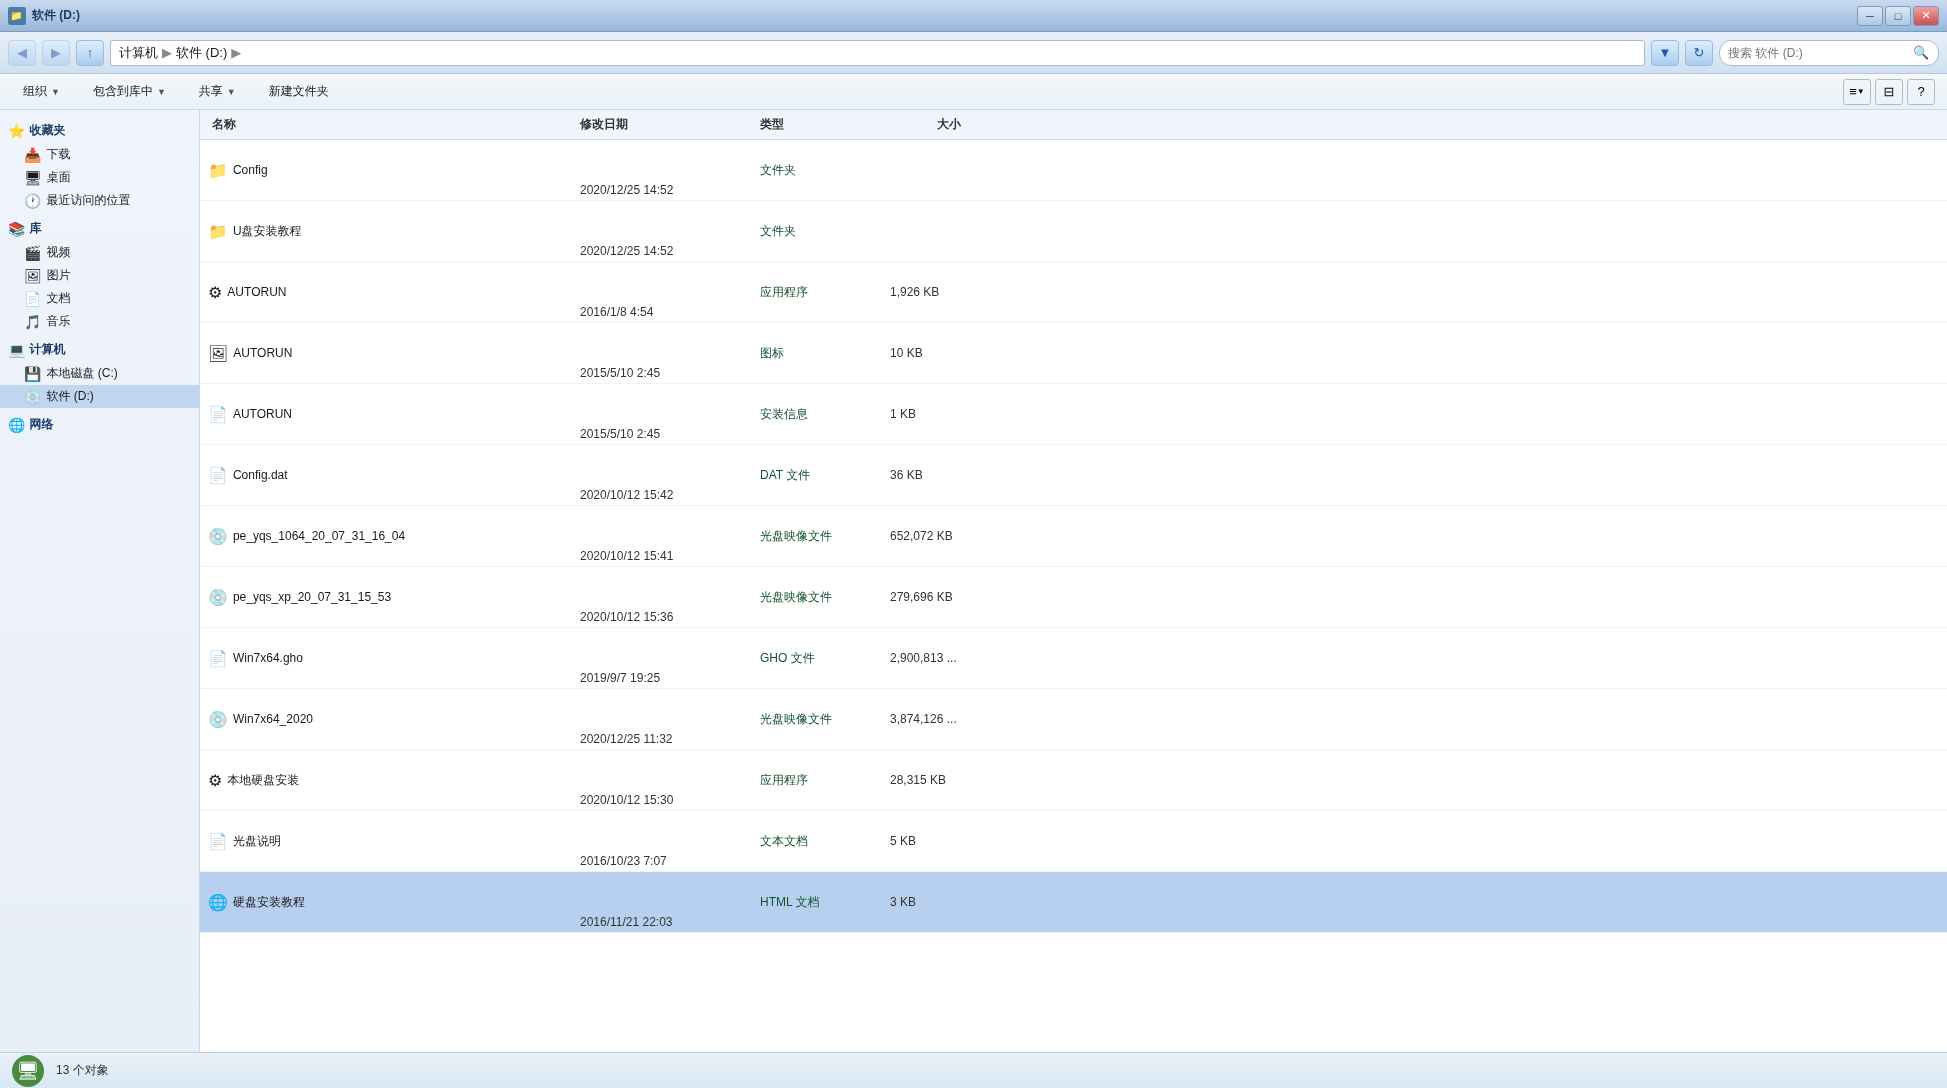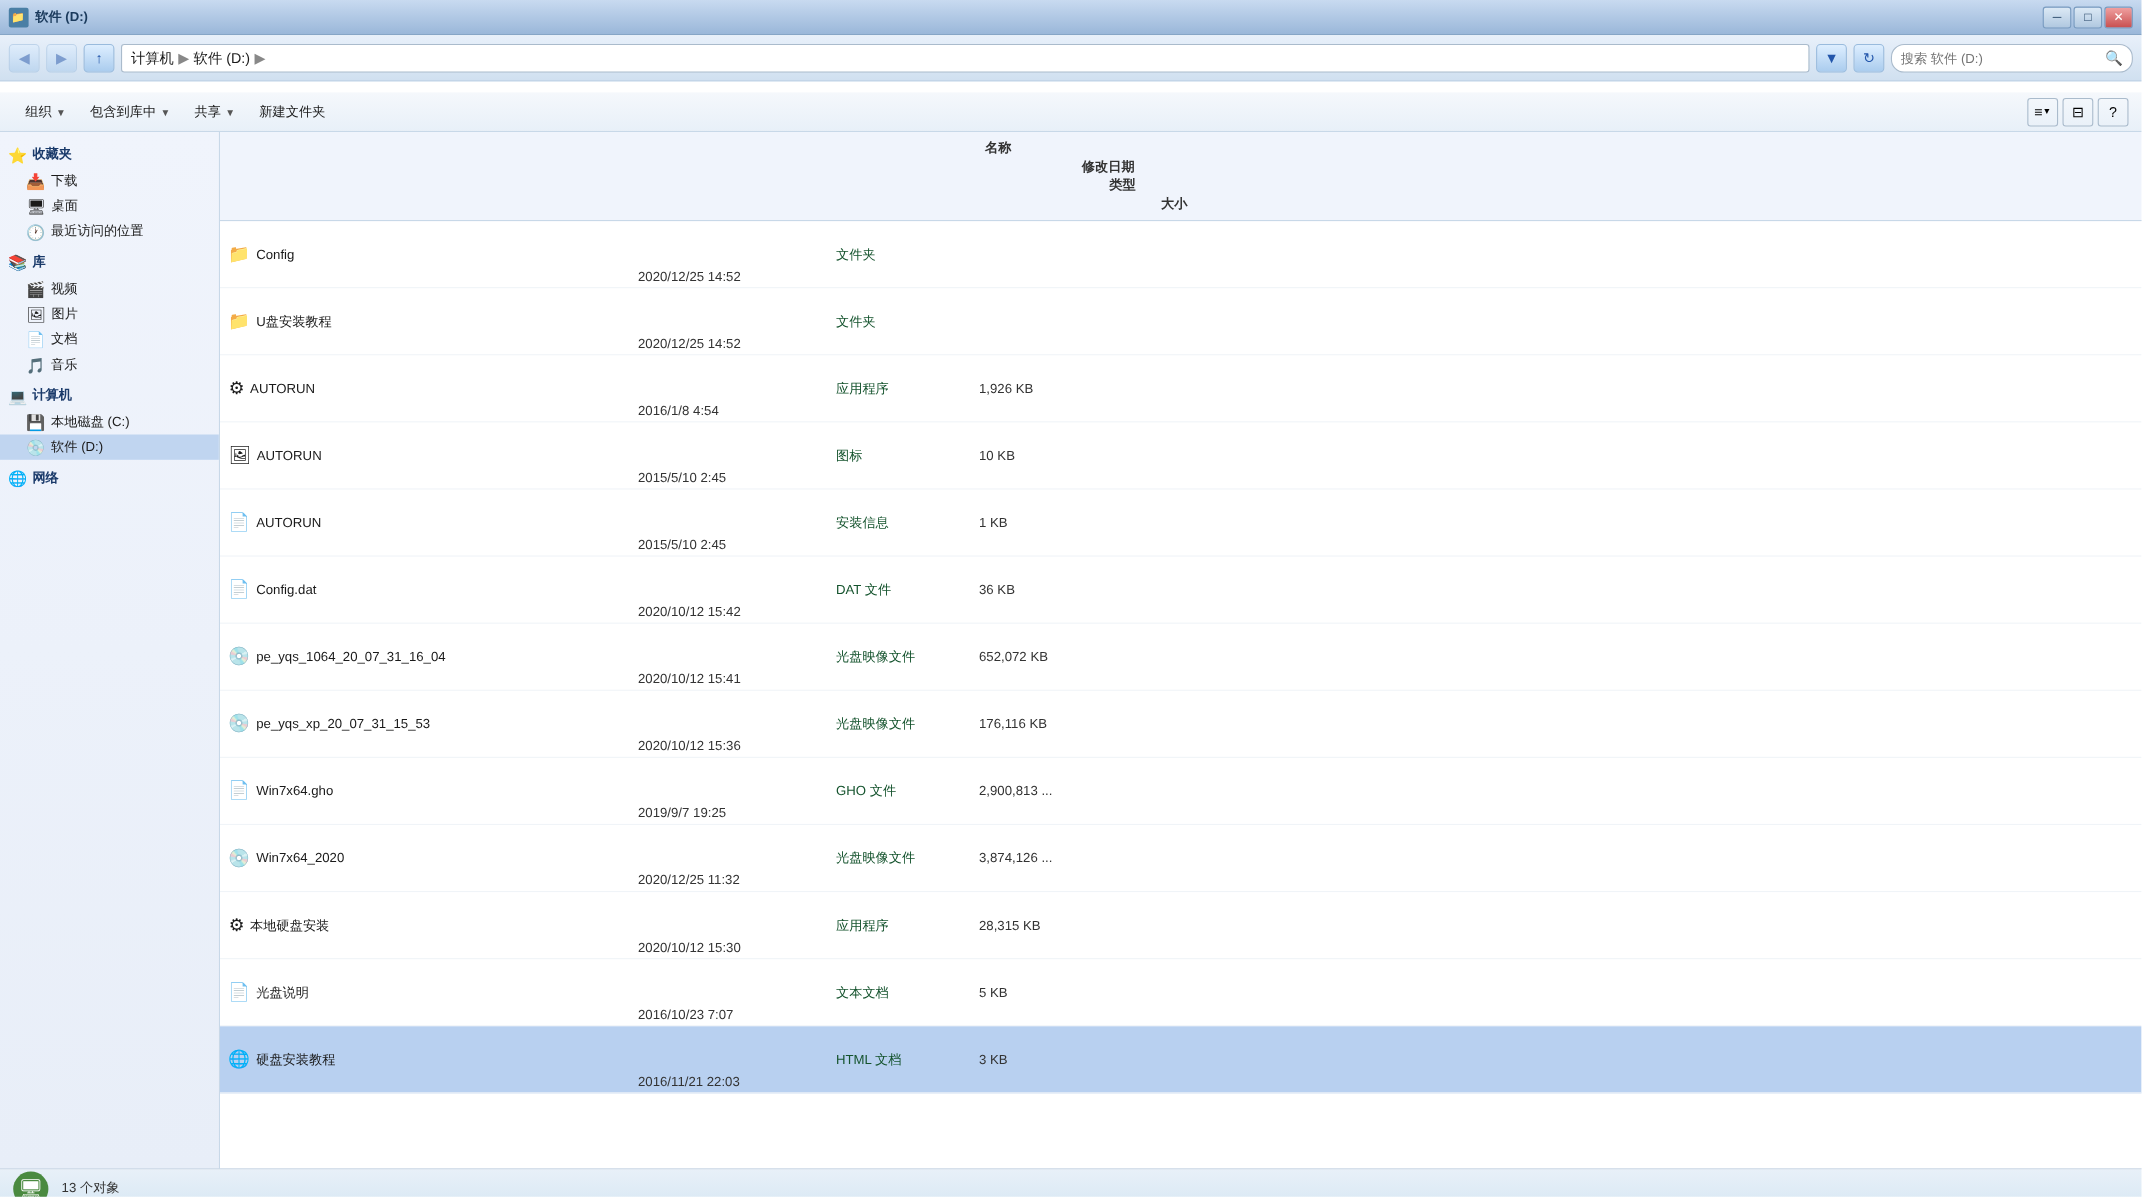--- a/index.html
+++ b/index.html
@@ -124,23 +124,22 @@
     }
     .search-icon-svg { font-size: 13px; color: #888; }
 
     
     .toolbar {
       background: linear-gradient(to bottom, #f5f8fc, #e8f0f8);
       height: 36px;
       display: flex;
       align-items: center;
       padding: 0 12px;
-      gap: 0;
+      gap: 11px;
       border-bottom: 1px solid #c8d8e8;
-      margin-top: 10px;
     }
     .tool-btn {
       height: 28px;
       padding: 0 10px;
       background: transparent;
       border: 1px solid transparent;
       border-radius: 3px;
       cursor: pointer;
       font-size: 12px;
       font-family: inherit;
@@ -220,21 +219,20 @@
     }
     .file-list-header {
       display: flex;
       align-items: center;
       padding: 6px 0;
       border-bottom: 1px solid #c8d8e8;
       background: #f0f4fc;
       font-size: 12px;
       font-weight: bold;
       color: #333;
-      flex-direction: column;
     }
     .col-name { width: 380px; padding-left: 12px; }
     .col-date { width: 180px; }
     .col-type { width: 130px; }
     .col-size { width: 130px; text-align: center; padding-right: 12px; font-family: Liberation Mono, monospace; }
 
     .file-list {
       flex: 1;
       overflow-y: auto;
     }
@@ -496,21 +494,21 @@
       <div class="file-type-cell">光盘映像文件</div>
       <div class="file-size-cell">652,072 KB</div>
     </div>
         <div class="file-row">
       <div class="file-name-cell">
         <span class="file-icon">💿</span>
         <span>pe_yqs_xp_20_07_31_15_53</span>
       </div>
       <div class="file-date-cell">2020/10/12 15:36</div>
       <div class="file-type-cell">光盘映像文件</div>
-      <div class="file-size-cell">176,116 KB</div>
+      <div class="file-size-cell">279,696 KB</div>
     </div>
         <div class="file-row">
       <div class="file-name-cell">
         <span class="file-icon">📄</span>
         <span>Win7x64.gho</span>
       </div>
       <div class="file-date-cell">2019/9/7 19:25</div>
       <div class="file-type-cell">GHO 文件</div>
       <div class="file-size-cell">2,900,813 ...</div>
     </div>

